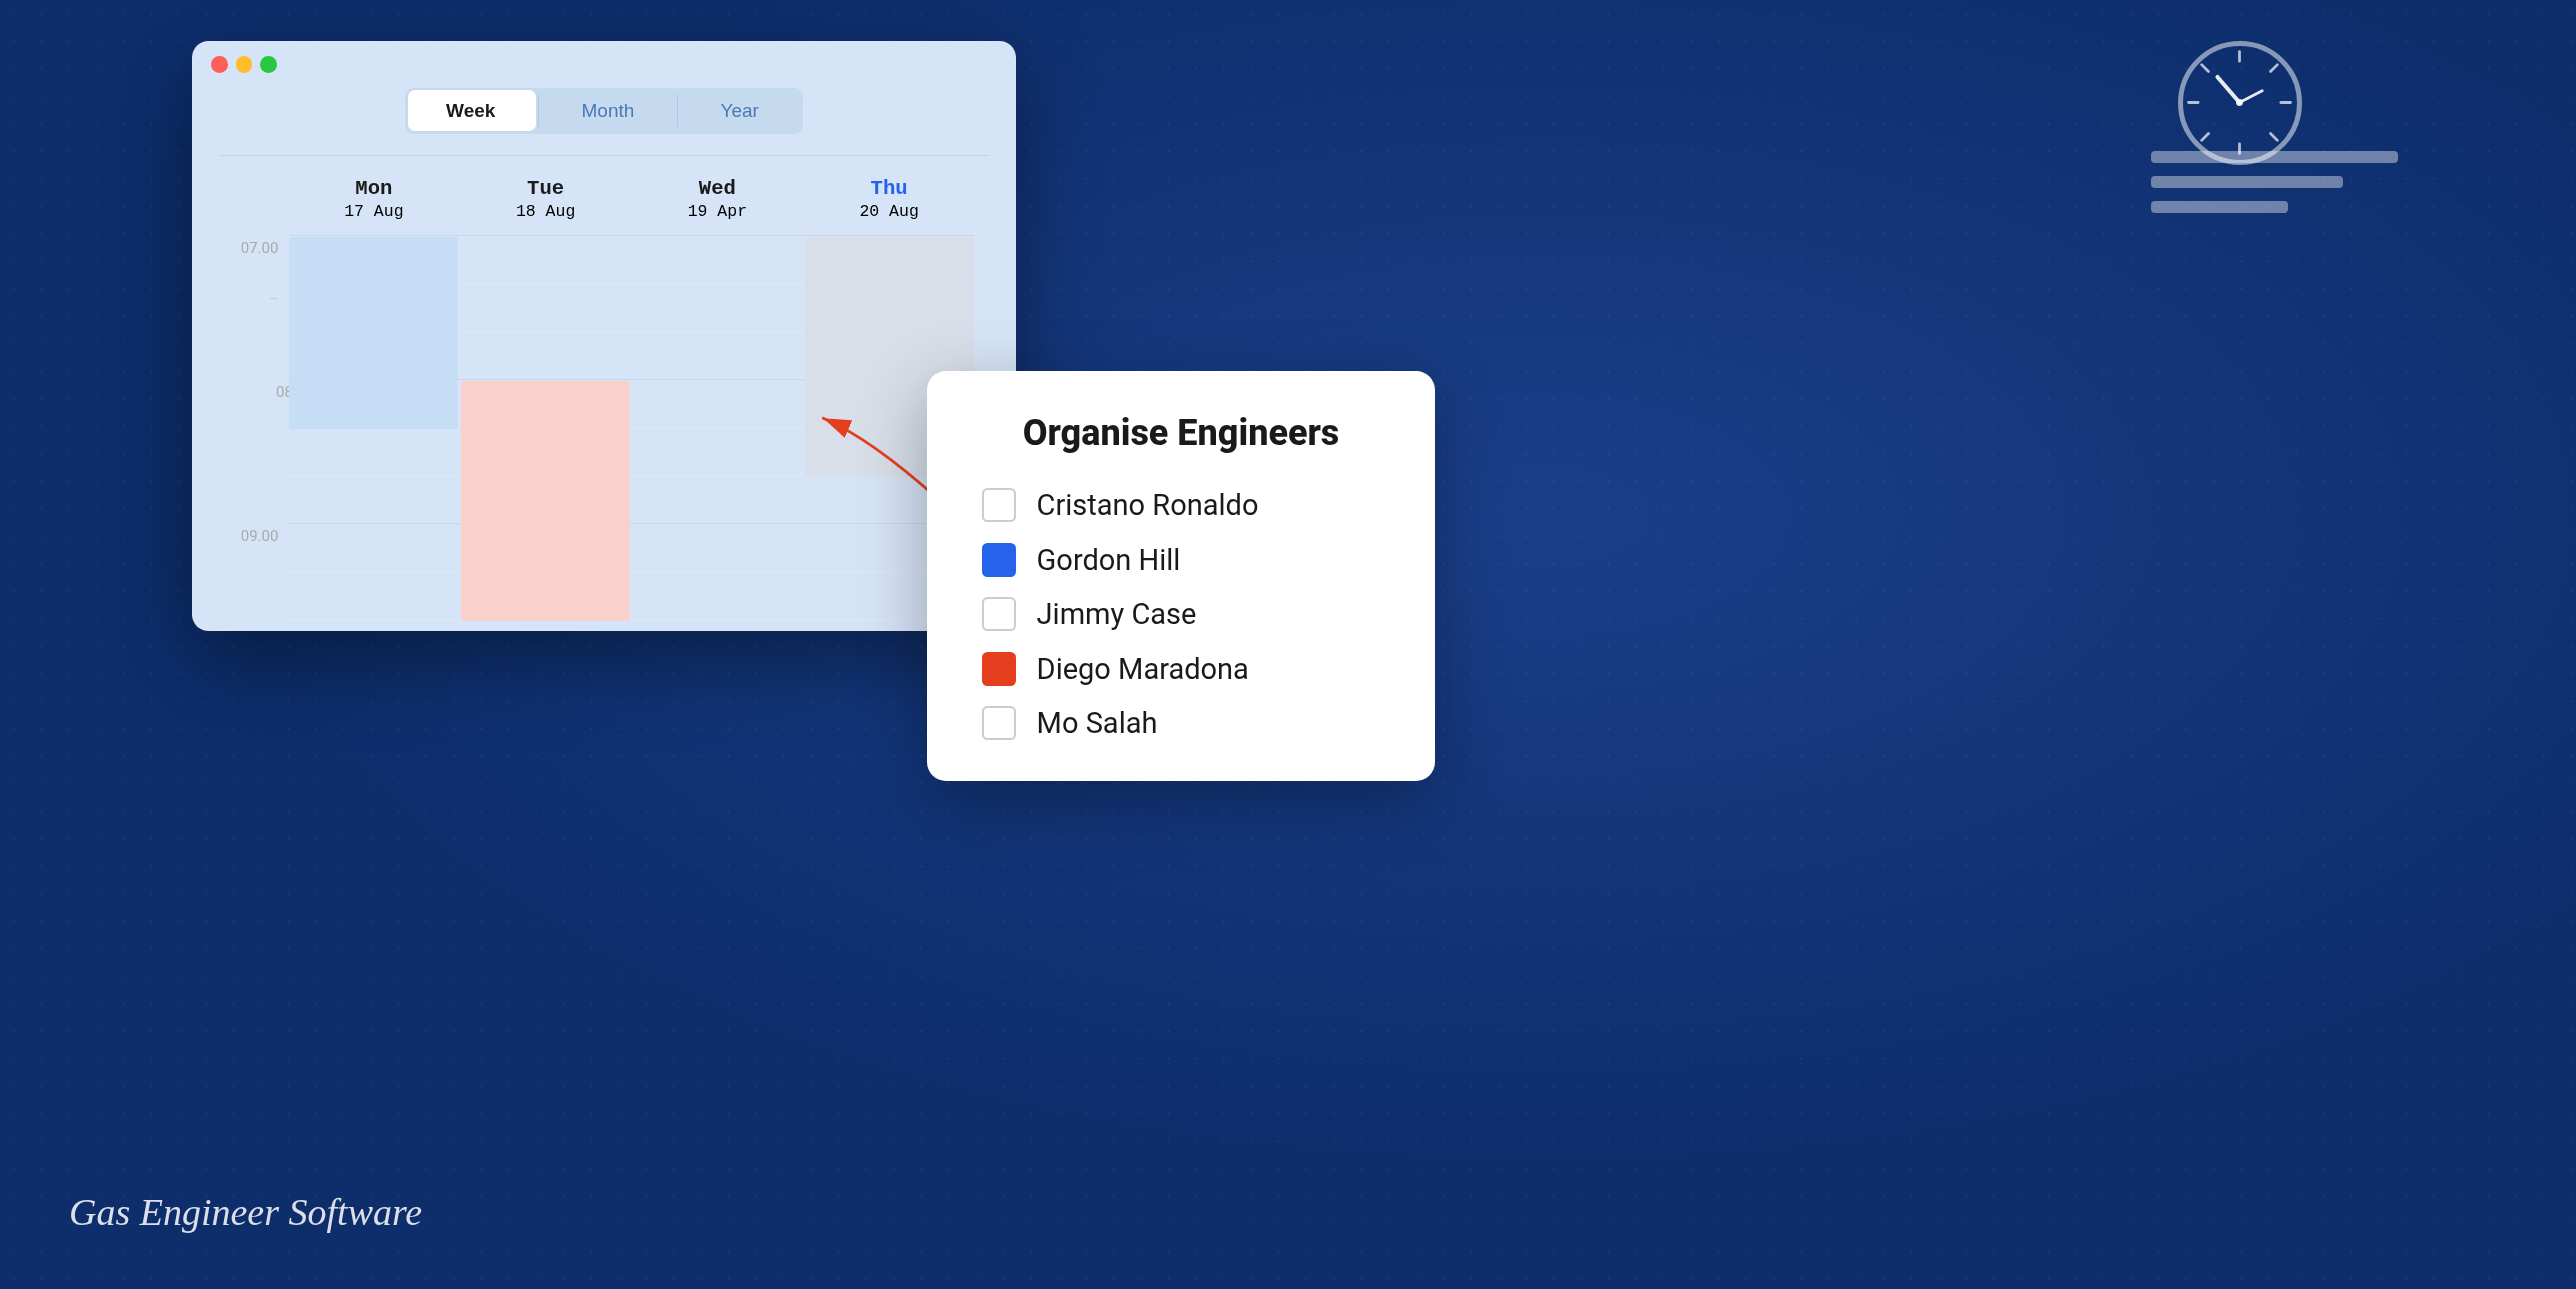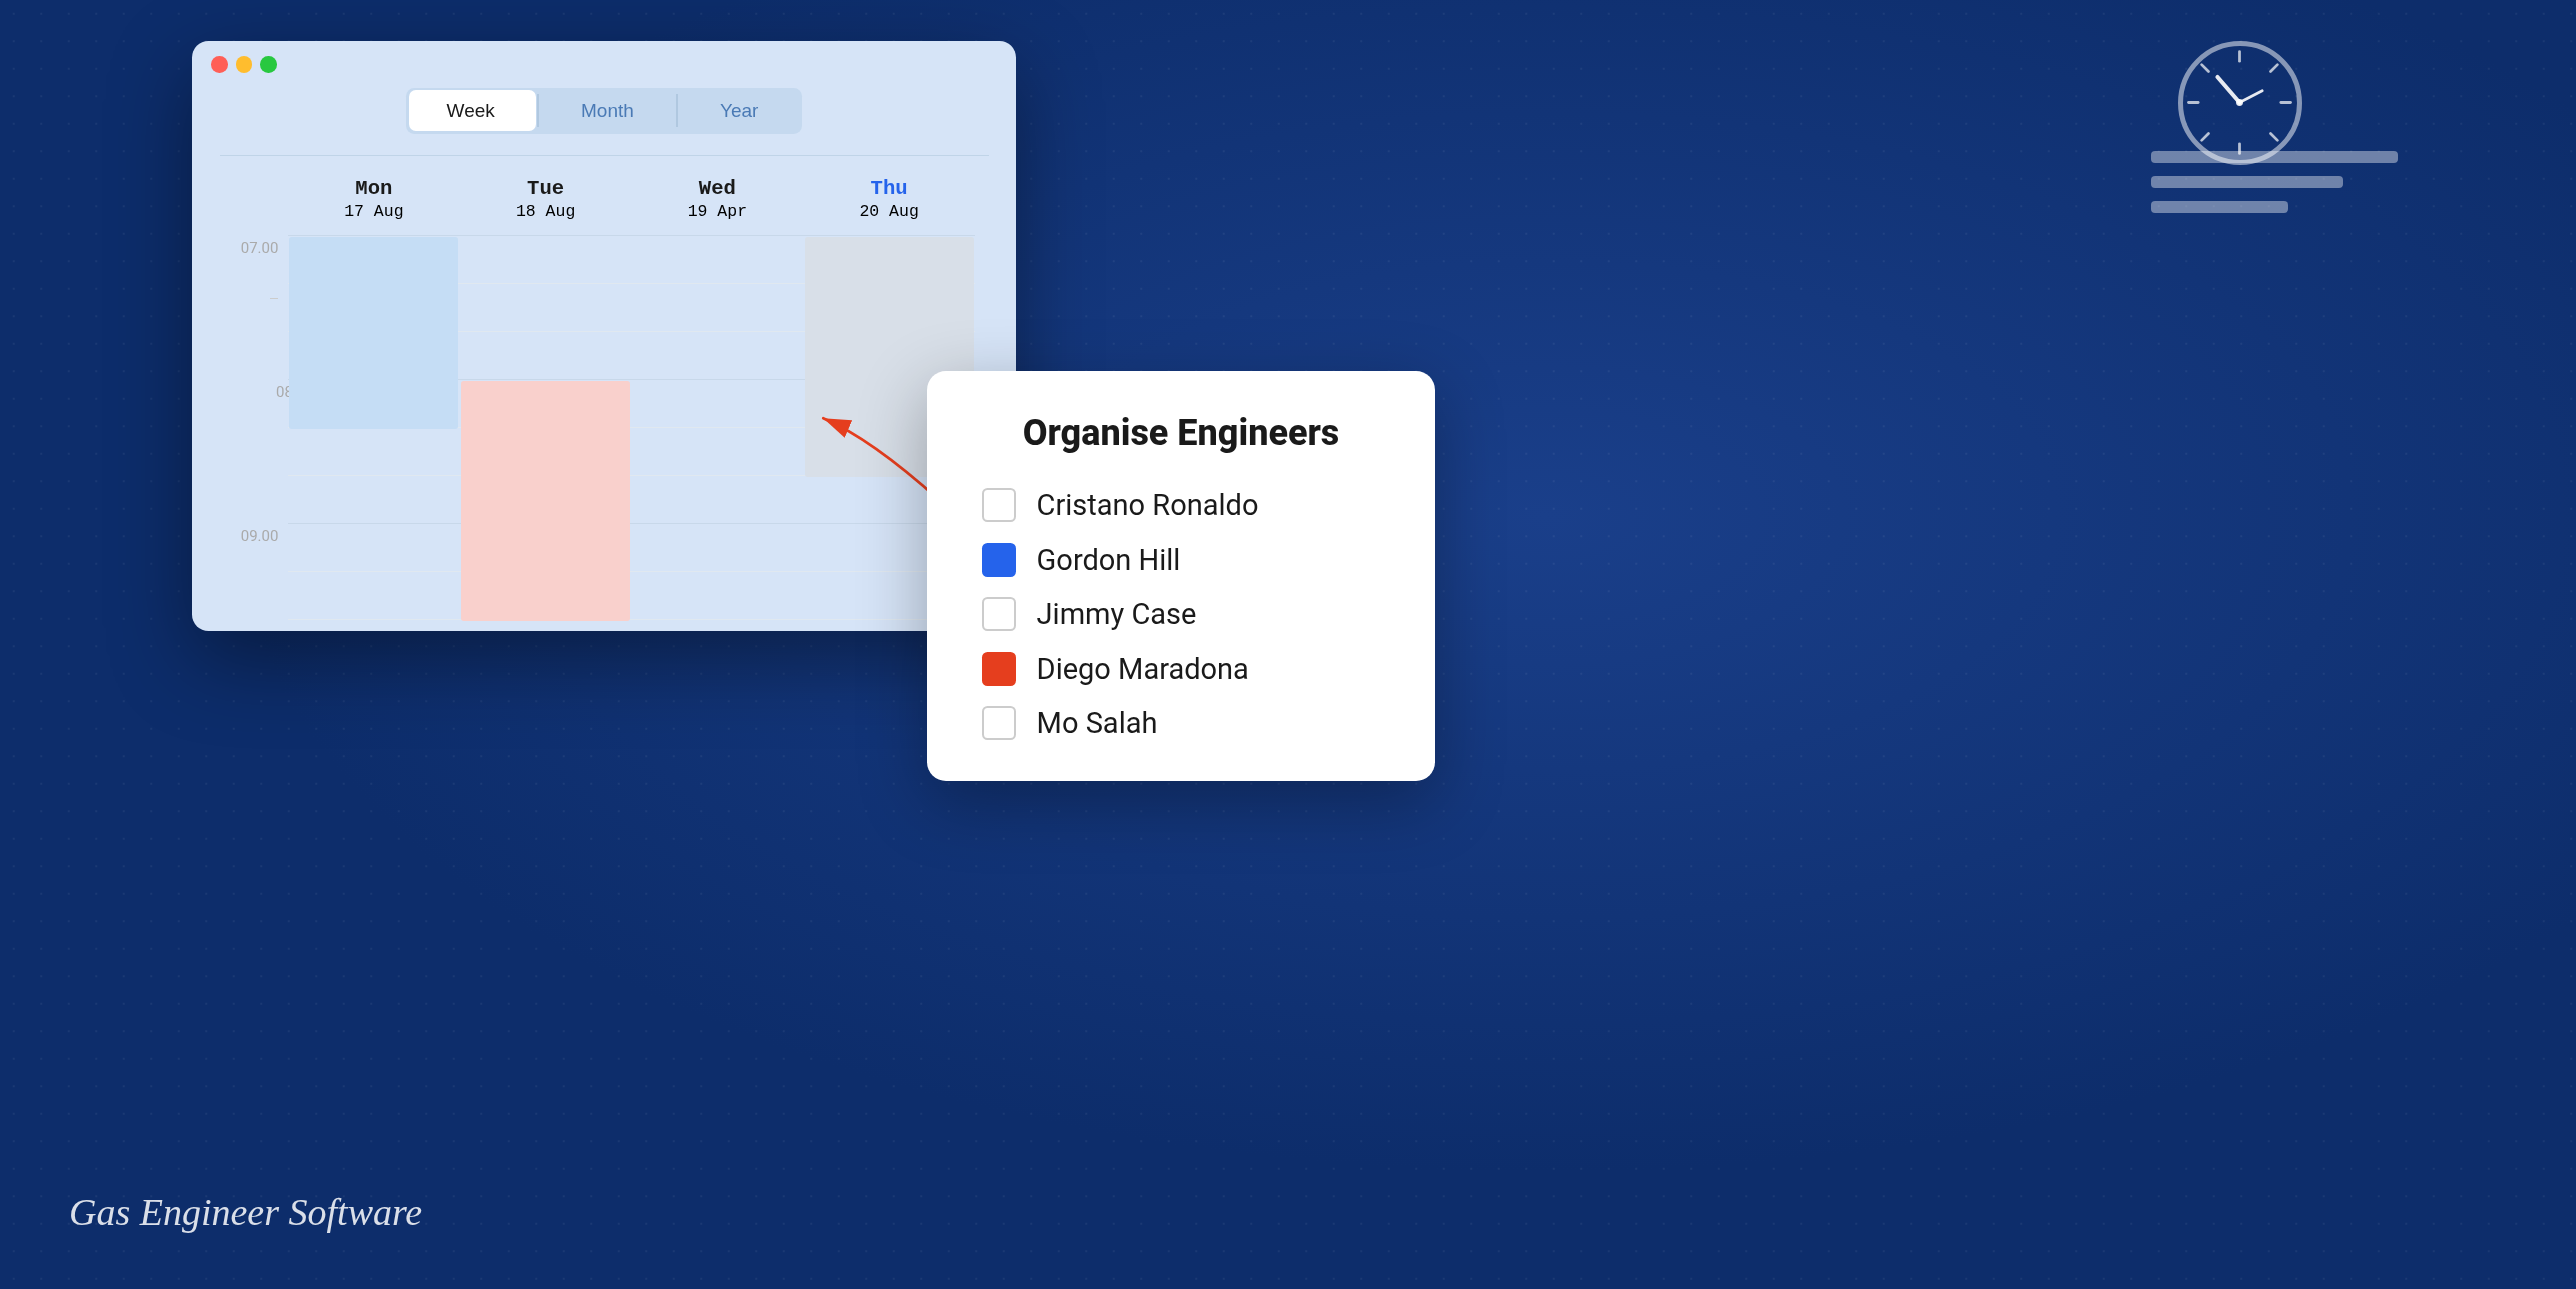--- a/index.html
+++ b/index.html
@@ -114,21 +114,21 @@
       font-size: 19px;
       font-weight: 500;
       cursor: pointer;
       background: transparent;
       color: #4a7ab5;
     }
 
     .tab-btn.active {
       background: white;
       color: #1a1a1a;
-      font-weight: 400;
+      font-weight: 700;
       padding-left: 38px;
     }
 
     .tab-divider {
       width: 1.4px;
       background: #b0c8e0;
       margin: 4.1px 0;
       align-self: stretch;
     }
 

